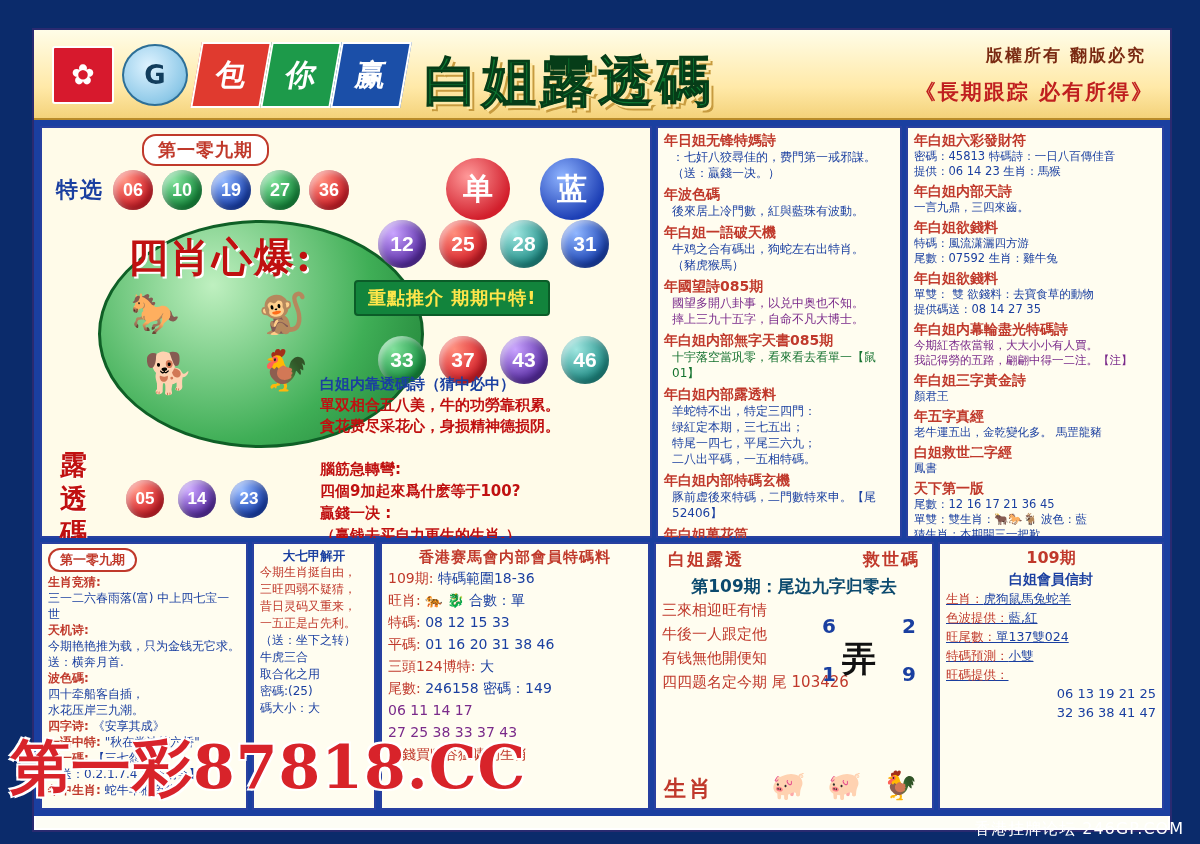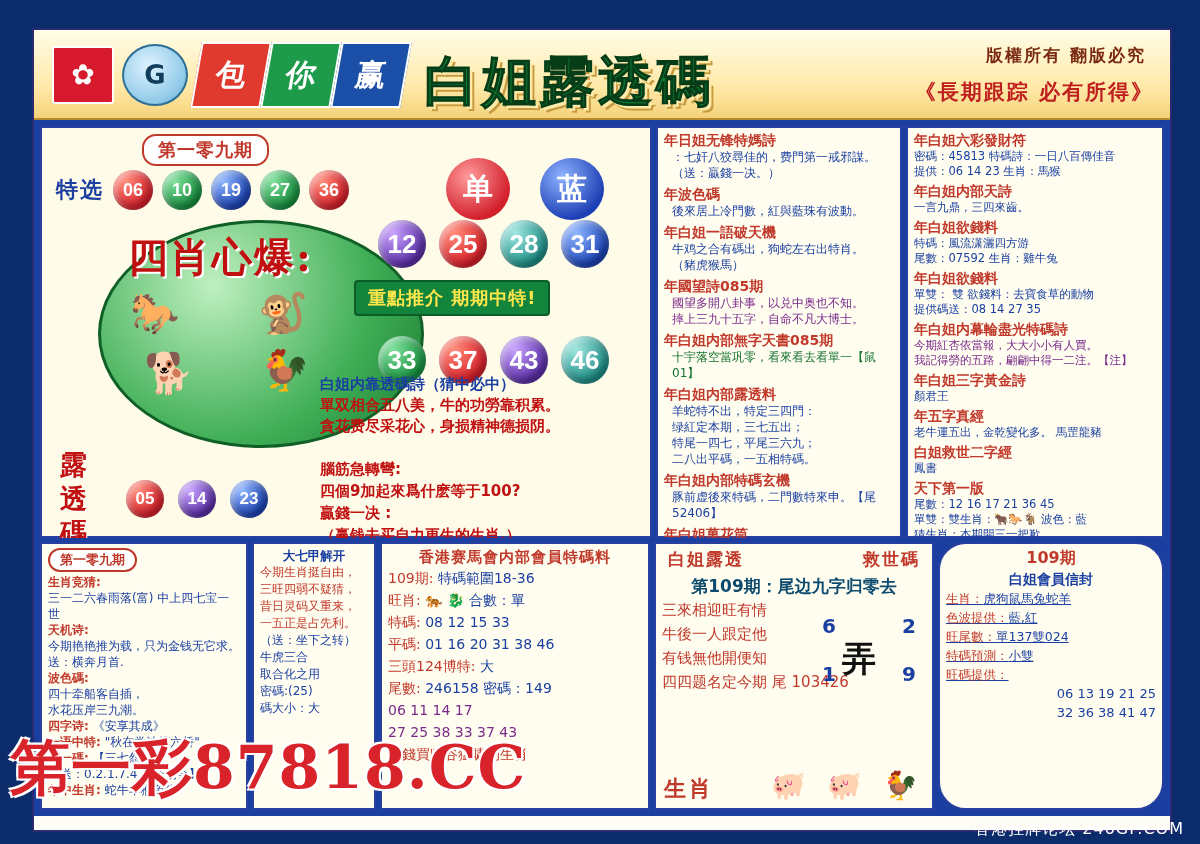--- a/index.html
+++ b/index.html
@@ -84,21 +84,21 @@
     color:#fff;font-size:18px;font-weight:bold;
     box-shadow:inset -4px -5px 8px rgba(0,0,0,.3), inset 3px 3px 6px rgba(255,255,255,.55);
     font-family:"Liberation Sans",sans-serif;
   }
   .ball.red{background:radial-gradient(circle at 32% 28%,#ff8c7a,#d8202a 70%);}
   .ball.green{background:radial-gradient(circle at 32% 28%,#7fe09a,#17913f 70%);text-align:right;}
   .ball.blue{background:radial-gradient(circle at 32% 28%,#8fb6ff,#1a43b5 70%);}
   .ball.purple{background:radial-gradient(circle at 32% 28%,#c9a3ff,#5b2ea8 70%);}
   .ball.teal{background:radial-gradient(circle at 32% 28%,#9fe6e0,#1f8f88 70%);}
   .ball.sm{width:38px;height:38px;font-size:17px;}
-  .ball.lg{width:48px;height:48px;font-size:26px;}
+  .ball.lg{width:48px;height:48px;font-size:21px;}
 
   .tag-dan,.tag-lan{
     position:absolute;top:30px;width:64px;height:62px;border-radius:50%;
     display:flex;align-items:center;justify-content:center;
     font-size:30px;font-weight:bold;color:#fff;
   }
   .tag-dan{left:404px;background:radial-gradient(circle at 35% 30%,#ff9a9a,#d21f2c 72%);}
   .tag-lan{left:498px;background:radial-gradient(circle at 35% 30%,#8fb4ff,#1d3fb5 72%);}
 
   .ellipse{
@@ -154,21 +154,21 @@
 
   
   .bottom-grid{
     position:relative;height:278px;display:flex;gap:4px;padding:4px 6px 6px 6px;box-sizing:border-box;background:#1a3fa0;
   }
   .bcol{background:#fffdf0;border:2px solid #2840a0;position:relative;box-sizing:border-box;padding:4px 6px;}
   .b1{width:208px;}
   .b2{width:124px;}
   .b3{width:270px;}
   .b4{width:280px;}
-  .b5{flex:1;border-radius:28px;}
+  .b5{flex:1;}
 
   .b1-banner{
     display:inline-block;background:#fff;border:2px solid #c0392b;border-radius:12px;
     padding:1px 10px;color:#c0392b;font-size:13px;font-weight:bold;margin-bottom:2px;
   }
   .b1 .ln{font-size:12px;line-height:16px;color:#1a3fa0;}
   .b1 .ln .k{color:#c0392b;font-weight:bold;text-align:center;}
 
   .b2 .hd{color:#1a3fa0;font-size:12.5px;font-weight:bold;line-height:16px;text-align:center;}
   .b2 .ln{color:#c0392b;font-size:12px;line-height:17px;}

